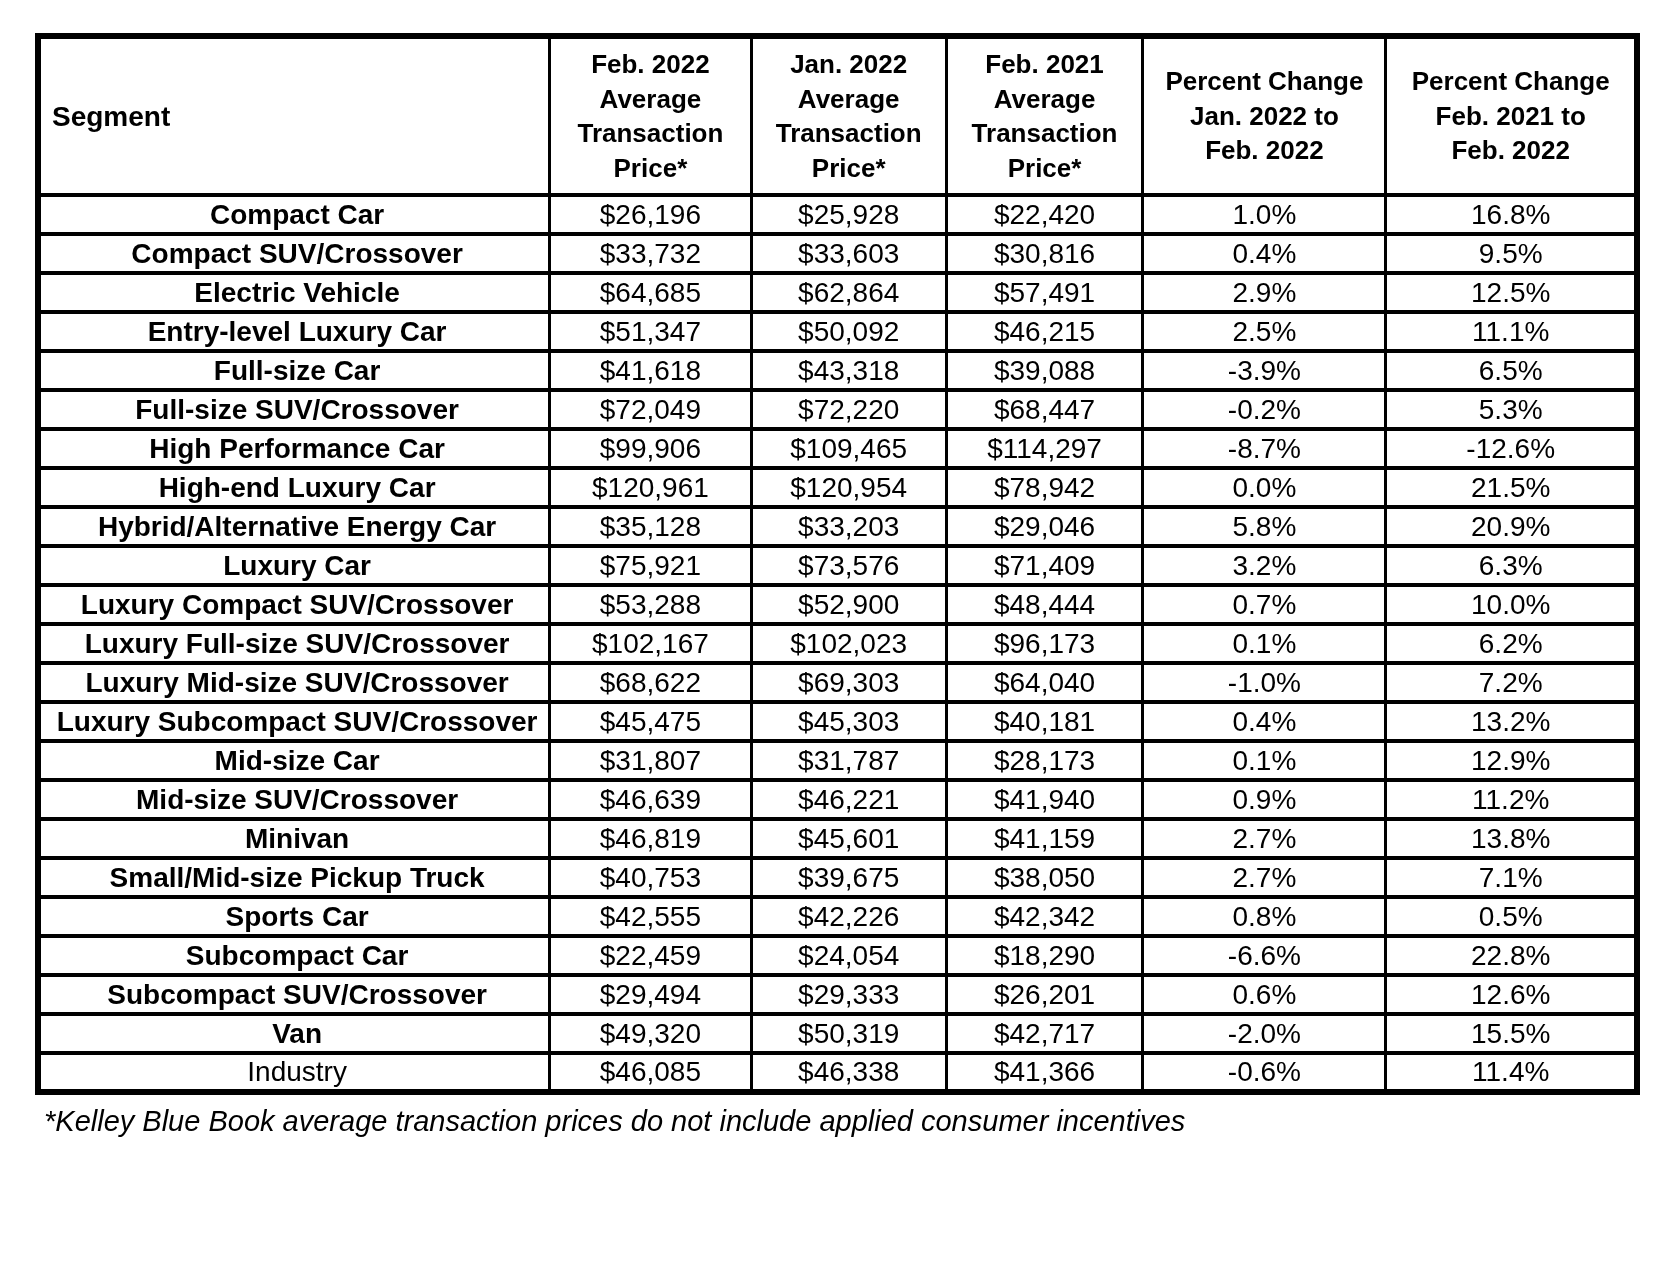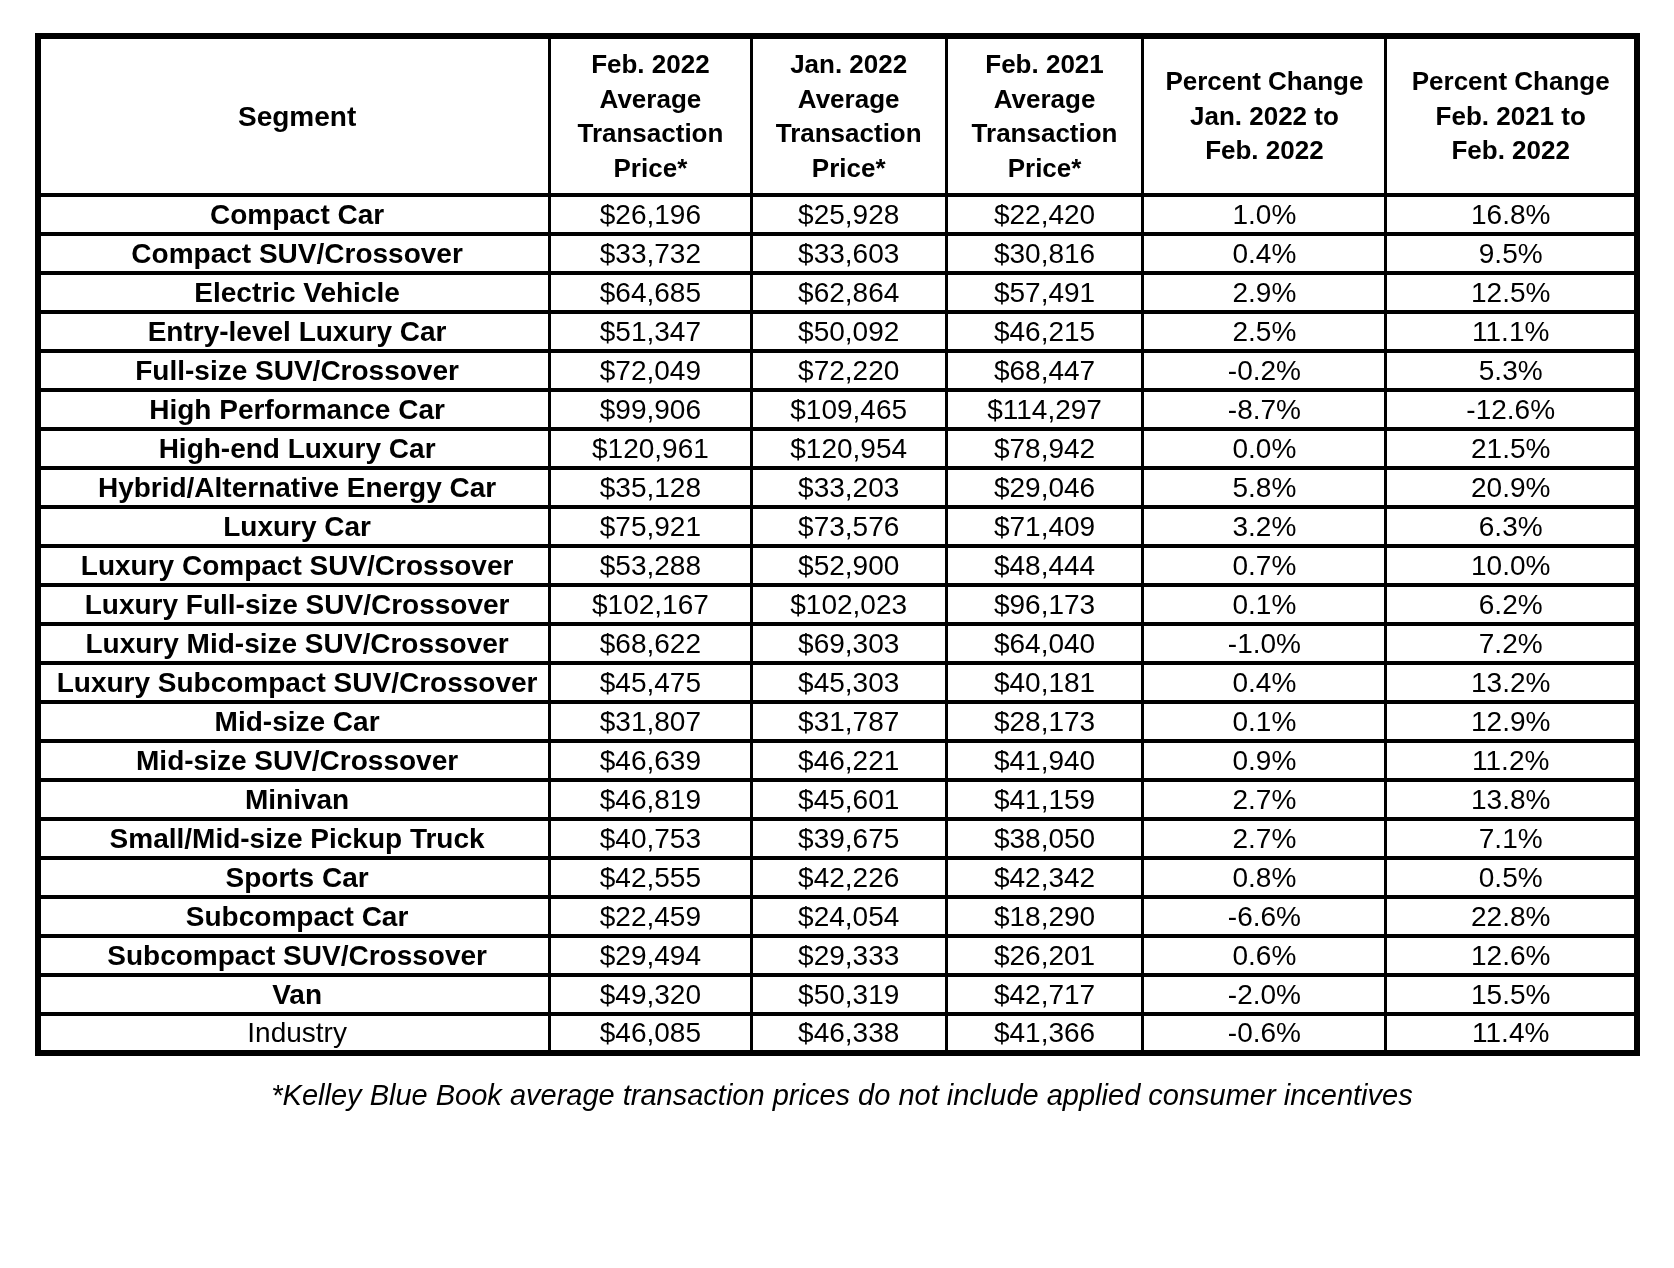--- a/index.html
+++ b/index.html
@@ -36,21 +36,21 @@
     font-weight: 700;
     font-size: 26px;
     line-height: 1.33;
     white-space: pre-line;
     text-align: center;
     vertical-align: middle;
     padding: 8px 6px;
     height: 150px;
   }
   .atp-table th.seg {
-    text-align: center;
+    text-align: left;
     padding-left: 11px;
     font-size: 28px;
   }
   .atp-table td {
     font-size: 28px;
     font-weight: 400;
     text-align: center;
     vertical-align: middle;
     height: 39px;
     padding: 1px 6px;
@@ -58,27 +58,26 @@
   }
   .atp-table td.seg {
     text-align: center;
     font-weight: 700;
     padding-left: 11px;
   }
   .atp-table tr.summary td {
     font-weight: 400;
   }
   .footnote {
-    margin-top: 22px;
+    margin-top: 9px;
     padding-left: 9px;
     font-style: italic;
     font-size: 29px;
     line-height: 1.2;
     color: #000000;
-    text-align: center;
   }
 </style>
 </head>
 <body>
 
 <div class="page">
   <table class="atp-table">
     <colgroup>
       <col style="width:32.0%">
       <col style="width:12.6%">
@@ -137,20 +136,28 @@
         </tr>
         <tr>
           <td class="seg">Entry-level Luxury Car</td>
           <td>$51,347</td>
           <td>$50,092</td>
           <td>$46,215</td>
           <td>2.5%</td>
           <td>11.1%</td>
         </tr>
         <tr>
+          <td class="seg">Full-size Car</td>
+          <td>$41,618</td>
+          <td>$43,318</td>
+          <td>$39,088</td>
+          <td>-3.9%</td>
+          <td>6.5%</td>
+        </tr>
+        <tr>
           <td class="seg">Full-size SUV/Crossover</td>
           <td>$72,049</td>
           <td>$72,220</td>
           <td>$68,447</td>
           <td>-0.2%</td>
           <td>5.3%</td>
         </tr>
         <tr>
           <td class="seg">High Performance Car</td>
           <td>$99,906</td>

